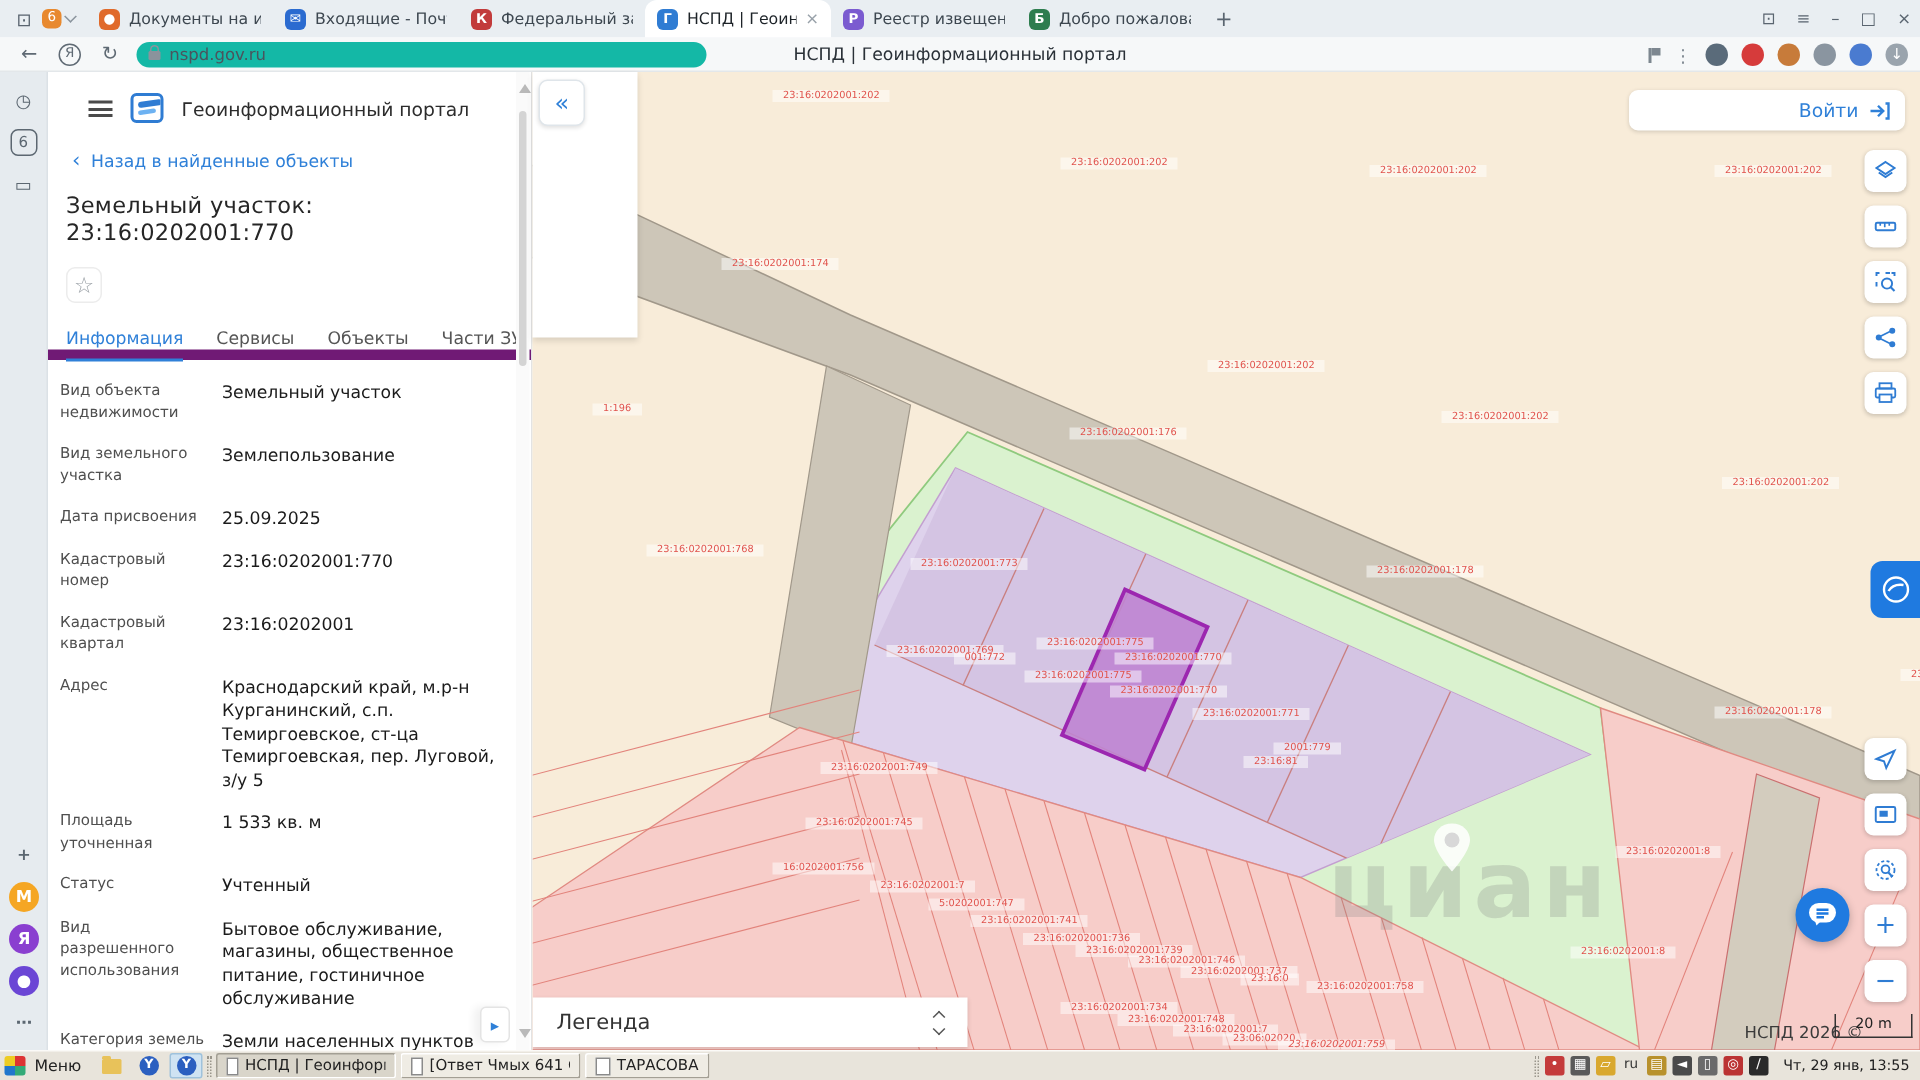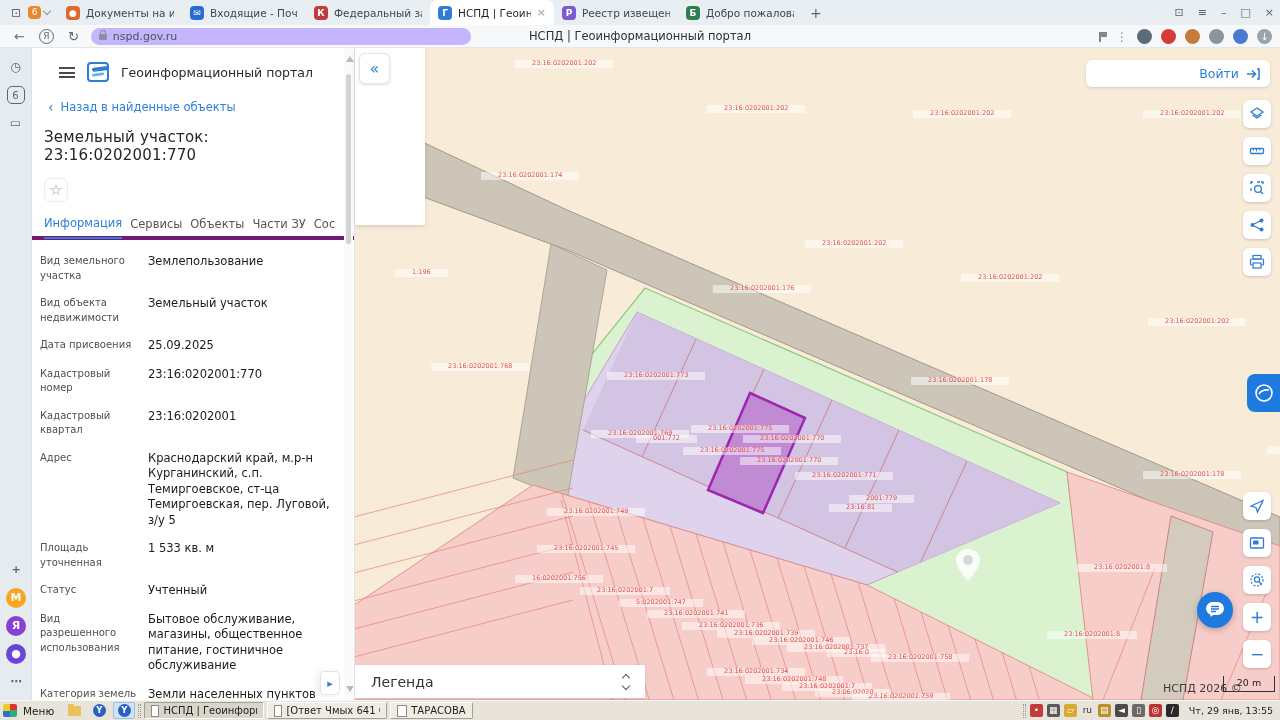--- a/index.html
+++ b/index.html
@@ -16,21 +16,21 @@
 .tab .t{white-space:nowrap;overflow:hidden;flex:1 1 auto}
 .tab.active{background:#fff;color:#1d2328}
 .tab .x{display:none;color:#98a1a9;font-size:11px}
 .tab.active .x{display:block}
 .ico{width:14px;height:14px;border-radius:4px;flex:0 0 auto;color:#fff;font-size:9px;line-height:14px;text-align:center;font-weight:bold}
 .newtab{color:#5a6570;font-size:14px;margin-left:8px}
 .wctl{position:absolute;right:6px;top:0;height:25px;display:flex;align-items:center;gap:14px;color:#5a6570;font-size:11px}
 #addressbar{position:absolute;left:0;top:25px;width:1280px;height:23px;background:#f6f8f9;display:flex;align-items:center;border-bottom:1px solid #e3e7ea}
 .nav-ic{color:#5f6a74;font-size:13px;margin-left:14px}
 .ya-ring{width:15px;height:15px;border:1.5px solid #5f6a74;border-radius:50%;font-size:9px;line-height:13px;text-align:center;color:#5f6a74;margin-left:14px}
-.urlpill{display:flex;align-items:center;margin-left:12px;width:380px;height:17px;background:#c4b5fd;border-radius:9px;padding:0 8px;gap:6px}
+.urlpill{display:flex;align-items:center;margin-left:12px;width:380px;height:17px;background:#14b8a6;border-radius:9px;padding:0 8px;gap:6px}
 .lock{width:8px;height:6px;background:#8a939c;border-radius:1px;position:relative;margin-top:2px}
 .lock:before{content:"";position:absolute;left:1px;top:-4px;width:4px;height:4px;border:1.5px solid #8a939c;border-bottom:none;border-radius:3px 3px 0 0}
 .url{color:#4a545d;font-size:11px}
 #page-title-center{position:absolute;left:400px;top:25px;width:480px;height:23px;line-height:23px;text-align:center;color:#2a3138;font-size:11.5px}
 #abar-right{position:absolute;right:8px;top:25px;height:23px;display:flex;align-items:center;gap:9px}
 .flag{width:8px;height:10px;border-left:2px solid #7d8790;position:relative}
 .flag:before{content:"";position:absolute;left:0;top:0;width:6px;height:5px;background:#7d8790}
 .ext{width:15px;height:15px;border-radius:50%;position:relative}
 .ext .g{position:absolute;inset:0;color:#fff;font-size:10px;line-height:15px;text-align:center}
 
@@ -47,38 +47,38 @@
 .burger{width:16px;height:11px;border-top:2px solid #4a4a4a;border-bottom:2px solid #4a4a4a;position:relative}
 .burger:before{content:"";position:absolute;left:0;top:3.5px;width:16px;height:2px;background:#4a4a4a}
 .brand-logo{width:22px;height:20px;border-radius:4px;background:#fff;border:2px solid #2f7cd3;position:relative;overflow:hidden}
 .brand-logo:before{content:"";position:absolute;left:3px;top:3px;width:16px;height:4px;background:#2f7cd3;border-radius:2px;transform:rotate(-8deg)}
 .brand-logo:after{content:"";position:absolute;left:3px;top:9px;width:12px;height:3px;background:#6db2f2;border-radius:2px;transform:rotate(-8deg)}
 .brand{font-size:12.5px;color:#2c2c2c}
 .backlink{display:flex;align-items:center;gap:7px;color:#2f80d8;font-size:11.5px;padding:18px 0 0 16px}
 .backlink .lt{font-size:14px;line-height:10px}
 .p-title{font-size:15px;color:#262626;padding:14px 0 0 12px;letter-spacing:.2px}
 .star-btn{margin:14px 0 0 12px;width:24px;height:24px;border:1px solid #ececec;border-radius:6px;color:#9aa0a6;font-size:15px;line-height:22px;text-align:center}
-.ptabs{display:flex;align-items:center;gap:8px;padding:16px 0 0 12px;border-bottom:4px solid #701a75;position:relative;height:38px}
+.ptabs{display:flex;align-items:flex-start;gap:22px;padding:16px 0 0 12px;border-bottom:7px solid #701a75;position:relative;height:38px}
 .ptab{font-size:11.5px;color:#555;padding-bottom:7px;white-space:nowrap}
 .ptab.active{color:#2f80d8;border-bottom:2.5px solid #2f80d8;margin-bottom:-1px}
 .ptab-more{position:absolute;right:14px;bottom:5px;width:20px;height:24px;background:#fff;border:1px solid #e4e4e4;border-radius:4px;box-shadow:-4px 0 6px rgba(0,0,0,.06);color:#2f80d8;font-size:11px;text-align:center;line-height:23px}
 #fields{padding:14px 14px 0 8px}
 .frow{display:flex;gap:10px;margin-bottom:13px}
 .lbl{width:98px;flex:0 0 auto;font-size:10px;color:#4f4f4f;line-height:1.45}
 .val{flex:1;font-size:11.5px;color:#1b1b1b;line-height:1.35}
 #pscroll{position:absolute;right:1px;top:0;width:9px;height:652px;background:#fafafa}
 #pscroll .th{position:absolute;left:2px;top:26px;width:5px;height:170px;background:#d4d4d4;border-radius:3px}
 .sarr{position:absolute;left:2px;width:0;height:0;border-left:4px solid transparent;border-right:4px solid transparent}
 .sarr.up{top:8px;border-bottom:6px solid #b9b9b9}
 .sarr.dn{bottom:8px;border-top:6px solid #b9b9b9}
 
 
 #map{position:absolute;left:355px;top:48px;width:925px;height:652px;overflow:hidden;background:#f8ecd9}
 #maplabels{position:absolute;left:355px;top:48px;width:925px;height:652px;pointer-events:none}
-.mlab{position:absolute;font-size:6.5px;color:#e0524c;background:rgba(255,255,255,.5);white-space:nowrap;line-height:1.2;padding:0 17px}
+.mlab{position:absolute;font-size:6.5px;color:#e0524c;background:rgba(255,255,255,.5);white-space:nowrap;line-height:1.2;padding:0 7px}
 #watermark{position:absolute;left:530px;top:505px;font-size:62px;color:rgba(130,130,130,.26);letter-spacing:4px;font-weight:bold}
 #wm-pin{position:absolute;left:600px;top:500px}
 #subpanel{position:absolute;left:355px;top:48px;width:70px;height:177px;background:#fff;box-shadow:0 2px 4px rgba(0,0,0,.12)}
 .collapse-btn{position:absolute;left:4px;top:5px;width:31px;height:31px;background:#fff;border:1px solid #dfe5ea;border-radius:6px;box-shadow:0 1px 3px rgba(0,0,0,.12);color:#2f80d8;font-size:16px;line-height:29px;text-align:center}
 #loginbox{position:absolute;right:10px;top:12px;width:184px;height:27px;background:#fff;border-radius:6px;box-shadow:0 1px 3px rgba(0,0,0,.15);display:flex;align-items:center;justify-content:flex-end;gap:7px;padding:0 10px;color:#2f80d8;font-size:12.5px}
 .mtool{position:absolute;right:9px;width:28px;height:28px;background:#fff;border-radius:6px;box-shadow:0 1px 3px rgba(0,0,0,.18);display:flex;align-items:center;justify-content:center;color:#2f7cd3}
 .mtool svg{display:block}
 #chatdock{position:absolute;right:0;top:326px;width:33px;height:38px;background:#1f7ae0;border-radius:8px 0 0 8px;display:flex;align-items:center;justify-content:center}
 #chatball{position:absolute;right:47px;top:544px;width:36px;height:36px;border-radius:50%;background:#1f7ae0;box-shadow:0 2px 6px rgba(0,0,0,.25);display:flex;align-items:center;justify-content:center}
 #legend{position:absolute;left:0px;top:617px;width:290px;height:33px;background:#fff;display:flex;align-items:center;justify-content:space-between;padding:0 16px;box-shadow:0 1px 3px rgba(0,0,0,.12)}
@@ -225,26 +225,26 @@
   <span class="ptab active">Информация</span>
       <span class="ptab">Сервисы</span>
       <span class="ptab">Объекты</span>
       <span class="ptab">Части ЗУ</span>
       <span class="ptab">Сос</span>
     </div>
   <span class="ptab-more">▸</span>
   <div id="fields">
 
   <div class="frow">
+        <span class="lbl">Вид объекта недвижимости</span>
+        <span class="val">Земельный участок</span>
+      </div>
+      <div class="frow">
         <span class="lbl">Вид земельного участка</span>
         <span class="val">Землепользование</span>
-      </div>
-      <div class="frow">
-        <span class="lbl">Вид объекта недвижимости</span>
-        <span class="val">Земельный участок</span>
       </div>
       <div class="frow">
         <span class="lbl">Дата присвоения</span>
         <span class="val">25.09.2025</span>
       </div>
       <div class="frow">
         <span class="lbl">Кадастровый номер</span>
         <span class="val">23:16:0202001:770</span>
       </div>
       <div class="frow">
@@ -340,20 +340,21 @@
       <line x1="-5" y1="582" x2="218" y2="524"></line>
         <line x1="-5" y1="610" x2="218" y2="552"></line>
       <line x1="206" y1="452" x2="258" y2="652"></line>
       <line x1="748" y1="652" x2="800" y2="520"></line>
         <line x1="788" y1="652" x2="840" y2="534"></line>
       <line x1="866" y1="652" x2="912" y2="543"></line>
     </g>
     <polygon points="816,468 858,484 828,652 786,652" fill="#d3ccbe" stroke="#c96f6f" stroke-width="0.8"></polygon>
   </svg>
 
+  <div id="watermark">циан</div>
   <svg id="wm-pin" width="26" height="34" viewBox="0 0 26 34">
     <path d="M13 1 C6 1 1 6 1 12 C1 20 13 33 13 33 C13 33 25 20 25 12 C25 6 20 1 13 1 Z" fill="#ffffff" fill-opacity="0.85"></path>
     <circle cx="13" cy="12" r="5" fill="#d8d8d8"></circle>
   </svg>
 
   <div id="loginbox">
     <span>Войти</span>
     <svg width="14" height="12" viewBox="0 0 14 12">
       <path d="M1 6 H9 M6 2.5 L9.5 6 L6 9.5 M11 1 H13 V11 H11" stroke="#2f80d8" stroke-width="1.6" fill="none"></path>
     </svg>

